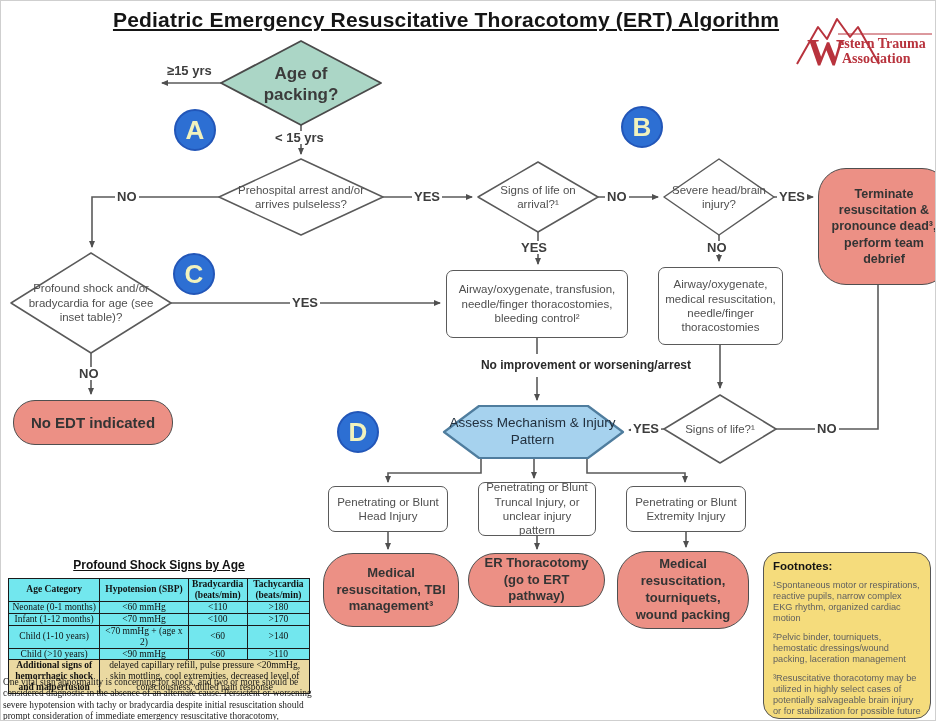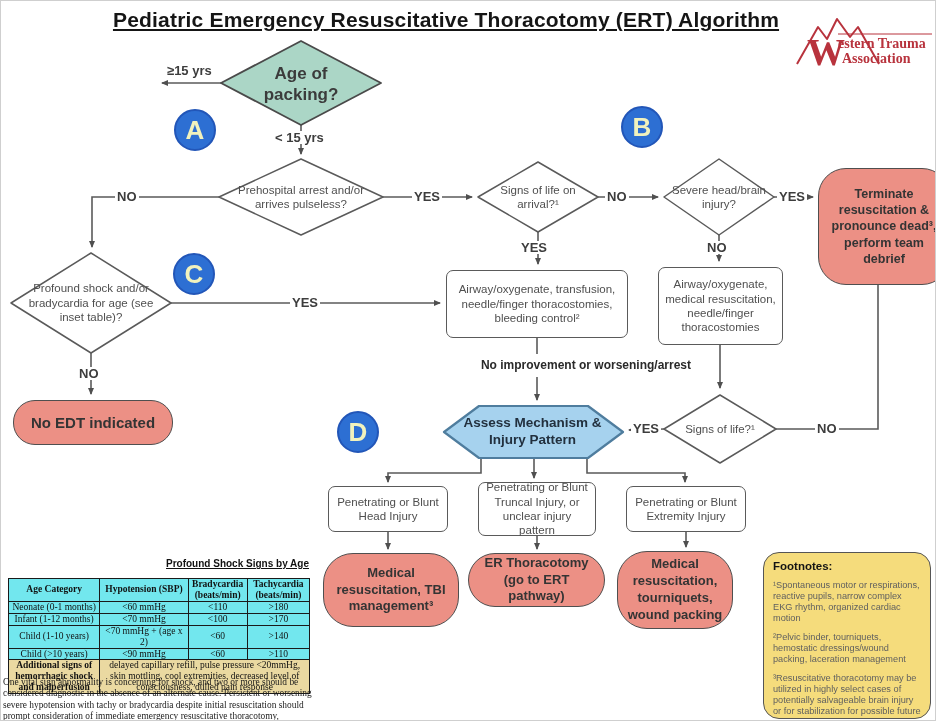--- a/index.html
+++ b/index.html
@@ -24,24 +24,24 @@
   
   .badge{position:absolute;width:42px;height:42px;border-radius:50%;
          background:var(--c-badge,#2d6fd3);border:2px solid #2256b8;
          display:flex;align-items:center;justify-content:center;
          color:var(--c-badge-text,#f1f2bd);font-size:26px;font-weight:bold;}
   
   .elbl{position:absolute;background:#fff;color:#3d3d3d;font-weight:bold;font-size:13px;
         line-height:1;padding:0 2px;}
   .noimp{position:absolute;left:398px;top:357px;width:272px;text-align:right;
          color:#2a2a2a;font-weight:bold;font-size:12px;margin-left:20px;}
-  .hexlbl{color:#22303e;font-weight:bold;font-size:13.5px;}
+  .hexlbl{color:#22303e;font-weight:normal;font-size:13.5px;}
   
-  .tbl-title{position:absolute;left:8px;top:557px;width:300px;text-align:right;
-             font-size:10px;font-weight:bold;text-decoration:underline;color:#111;}
+  .tbl-title{position:absolute;left:8px;top:557px;width:300px;text-align:center;
+             font-size:12px;font-weight:bold;text-decoration:underline;color:#111;}
   table.shock{position:absolute;left:7px;top:577px;width:302px;border-collapse:collapse;
               font-family:"Liberation Serif",serif;font-size:9.5px;color:#111;}
   table.shock td,table.shock th{border:1px solid #1a1a1a;background:var(--c-cyan,#72e7ee);
               text-align:center;vertical-align:middle;padding:0 2px;line-height:1.15;}
   table.shock th{font-weight:bold;}
   table.shock .tan{background:var(--c-tan,#ead9a1);}
   .tbl-note{position:absolute;left:2px;top:676px;width:318px;
             font-family:"Liberation Serif",serif;font-size:9.4px;line-height:1.22;color:#1c1c1c;}
   
   .footnotes{position:absolute;left:762px;top:551px;width:168px;height:167px;
@@ -114,21 +114,21 @@
 
   <div class="rbox" style="left:817px;top:135px;width:132px;height:117px;border-radius:28px;font-size:12.5px;margin-top:32px;">Terminate resuscitation &amp; pronounce dead³, perform team debrief</div>
   <div class="wbox" style="left:445px;top:269px;width:182px;height:68px;">Airway/oxygenate, transfusion, needle/finger thoracostomies, bleeding control²</div>
   <div class="wbox" style="left:657px;top:266px;width:125px;height:78px;">Airway/oxygenate, medical resuscitation, needle/finger thoracostomies</div>
   <div class="rbox" style="left:12px;top:399px;width:160px;height:45px;border-radius:22px;font-size:15px;">No EDT indicated</div>
   <div class="wbox" style="left:327px;top:485px;width:120px;height:46px;">Penetrating or Blunt Head Injury</div>
   <div class="wbox" style="left:477px;top:481px;width:118px;height:54px;">Penetrating or Blunt Truncal Injury, or unclear injury pattern</div>
   <div class="wbox" style="left:625px;top:485px;width:120px;height:46px;">Penetrating or Blunt Extremity Injury</div>
   <div class="rbox" style="left:322px;top:552px;width:136px;height:74px;border-radius:30px;">Medical resuscitation, TBI management³</div>
   <div class="rbox" style="left:467px;top:552px;width:137px;height:54px;border-radius:30px;">ER Thoracotomy (go to ERT pathway)</div>
-  <div class="rbox" style="left:616px;top:550px;width:116px;height:78px;border-radius:30px;">Medical resuscitation, tourniquets, wound packing</div>
+  <div class="rbox" style="left:616px;top:550px;width:132px;height:78px;border-radius:30px;">Medical resuscitation, tourniquets, wound packing</div>
 
   <div class="nodetext" style="left:250px;top:47px;width:100px;height:72px;font-size:17px;font-weight:bold;color:#3b3b3b;">Age of packing?</div>
   <div class="nodetext" style="left:230px;top:164px;width:140px;height:64px;">Prehospital arrest and/or arrives pulseless?</div>
   <div class="nodetext" style="left:484px;top:170px;width:106px;height:52px;">Signs of life on arrival?¹</div>
   <div class="nodetext" style="left:670px;top:166px;width:96px;height:60px;">Severe head/brain injury?</div>
   <div class="nodetext" style="left:14px;top:262px;width:152px;height:80px;">Profound shock and/or bradycardia for age (see inset table)?</div>
   <div class="nodetext" style="left:667px;top:404px;width:104px;height:48px;">Signs of life?¹</div>
   <div class="nodetext hexlbl" style="left:448px;top:408px;width:167px;height:46px;">Assess Mechanism &amp; Injury Pattern</div>
 
   <div class="noimp">No improvement or worsening/arrest</div>

